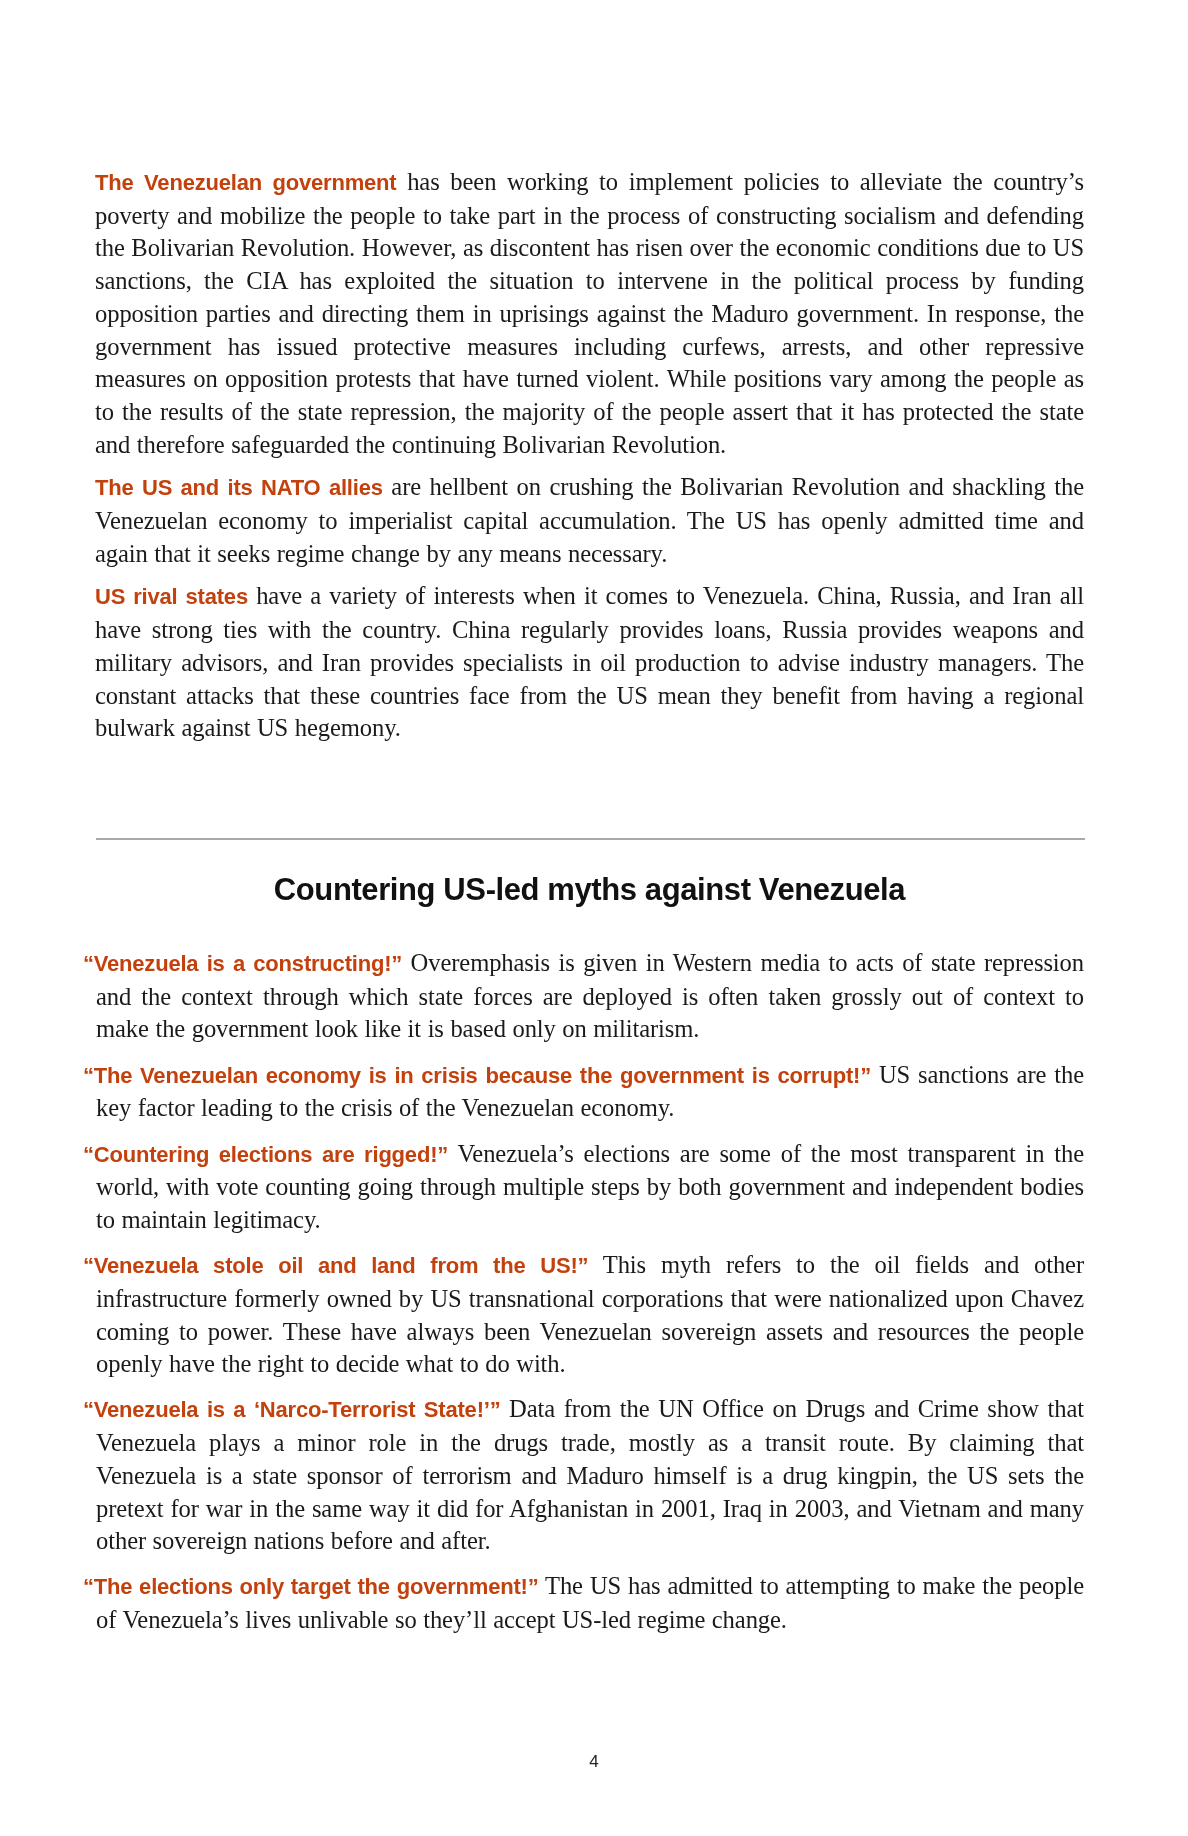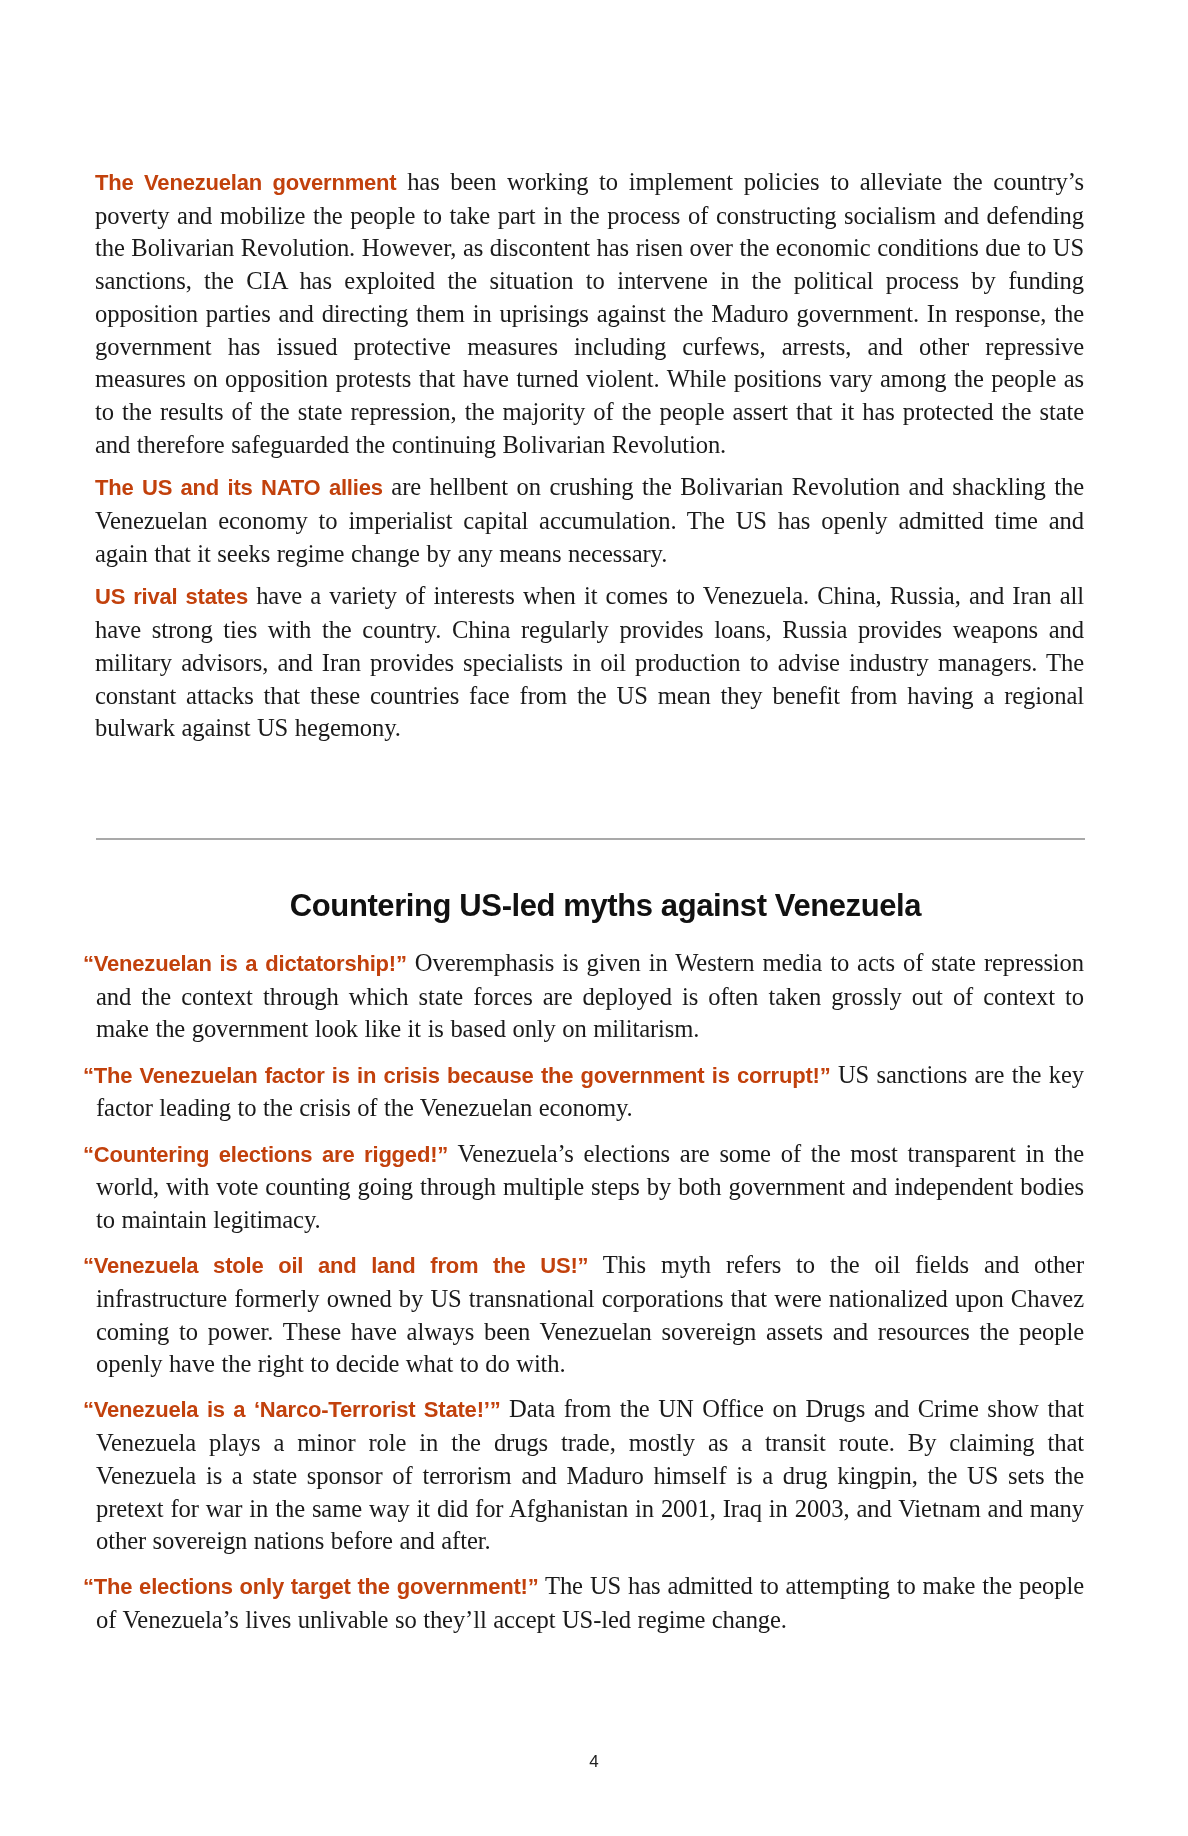--- a/index.html
+++ b/index.html
@@ -48,21 +48,21 @@
       position: absolute;
       left: 95px;
       width: 989px;
       top: 872px;
       text-align: center;
       font-family: "Liberation Sans", "DejaVu Sans", sans-serif;
       font-weight: bold;
       font-size: 31px;
       letter-spacing: -0.4px;
       color: #111;
-      margin: 16px;
+      margin: 0;
     }
     .myths {
       position: absolute;
       left: 83px;
       top: 947px;
       width: 1001px;
     }
     .myth {
       font-family: "Liberation Serif", "DejaVu Serif", serif;
       font-size: 24.6px;
@@ -92,21 +92,21 @@
   <p class="para"><span class="lead">The Venezuelan government</span><span> has been working to implement policies to alleviate the country’s poverty and mobilize the people to take part in the process of constructing socialism and defending the Bolivarian Revolution. However, as discontent has risen over the economic conditions due to US sanctions, the CIA has exploited the situation to intervene in the political process by funding opposition parties and directing them in uprisings against the Maduro government. In response, the government has issued protective measures including curfews, arrests, and other repressive measures on opposition protests that have turned violent. While positions vary among the people as to the results of the state repression, the majority of the people assert that it has protected the state and therefore safeguarded the continuing Bolivarian Revolution.</span></p>
   <p class="para"><span class="lead">The US and its NATO allies</span><span> are hellbent on crushing the Bolivarian Revolution and shackling the Venezuelan economy to imperialist capital accumulation. The US has openly admitted time and again that it seeks regime change by any means necessary.</span></p>
   <p class="para"><span class="lead">US rival states</span><span> have a variety of interests when it comes to Venezuela. China, Russia, and Iran all have strong ties with the country. China regularly provides loans, Russia provides weapons and military advisors, and Iran provides specialists in oil production to advise industry managers. The constant attacks that these countries face from the US mean they benefit from having a regional bulwark against US hegemony.</span></p>
 </div>
 
 <div class="divider"></div>
 
 <h2 class="section-title">Countering US-led myths against Venezuela</h2>
 
 <div class="myths">
-  <p class="myth"><span class="lead">“Venezuelan is a dictatorship!”</span><span> Overemphasis is given in Western media to acts of state repression and the context through which state forces are deployed is often taken grossly out of context to make the government look like it is based only on militarism.</span></p>
-  <p class="myth"><span class="lead">“The Venezuelan factor is in crisis because the government is corrupt!”</span><span> US sanctions are the key factor leading to the crisis of the Venezuelan economy.</span></p>
+  <p class="myth"><span class="lead">“Venezuela is a constructing!”</span><span> Overemphasis is given in Western media to acts of state repression and the context through which state forces are deployed is often taken grossly out of context to make the government look like it is based only on militarism.</span></p>
+  <p class="myth"><span class="lead">“The Venezuelan economy is in crisis because the government is corrupt!”</span><span> US sanctions are the key factor leading to the crisis of the Venezuelan economy.</span></p>
   <p class="myth"><span class="lead">“Countering elections are rigged!”</span><span> Venezuela’s elections are some of the most transparent in the world, with vote counting going through multiple steps by both government and independent bodies to maintain legitimacy.</span></p>
   <p class="myth"><span class="lead">“Venezuela stole oil and land from the US!”</span><span> This myth refers to the oil fields and other infrastructure formerly owned by US transnational corporations that were nationalized upon Chavez coming to power. These have always been Venezuelan sovereign assets and resources the people openly have the right to decide what to do with.</span></p>
   <p class="myth"><span class="lead">“Venezuela is a ‘Narco-Terrorist State!’”</span><span> Data from the UN Office on Drugs and Crime show that Venezuela plays a minor role in the drugs trade, mostly as a transit route. By claiming that Venezuela is a state sponsor of terrorism and Maduro himself is a drug kingpin, the US sets the pretext for war in the same way it did for Afghanistan in 2001, Iraq in 2003, and Vietnam and many other sovereign nations before and after.</span></p>
   <p class="myth"><span class="lead">“The elections only target the government!”</span><span> The US has admitted to attempting to make the people of Venezuela’s lives unlivable so they’ll accept US-led regime change.</span></p>
 </div>
 
 <div class="page-number">4</div>
 
 </body></html>

